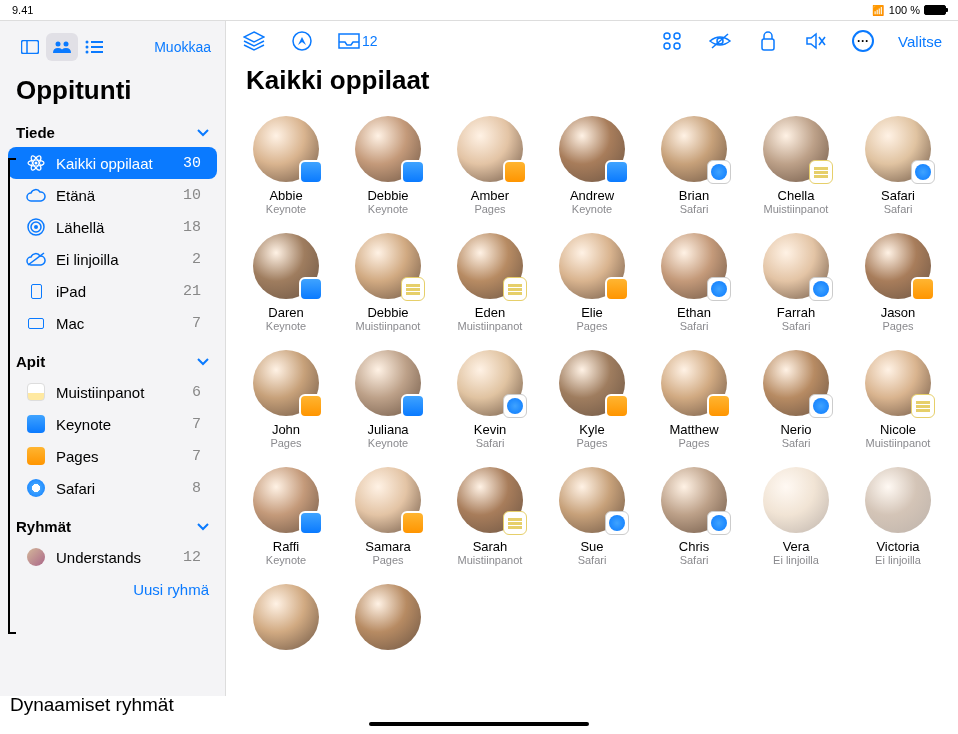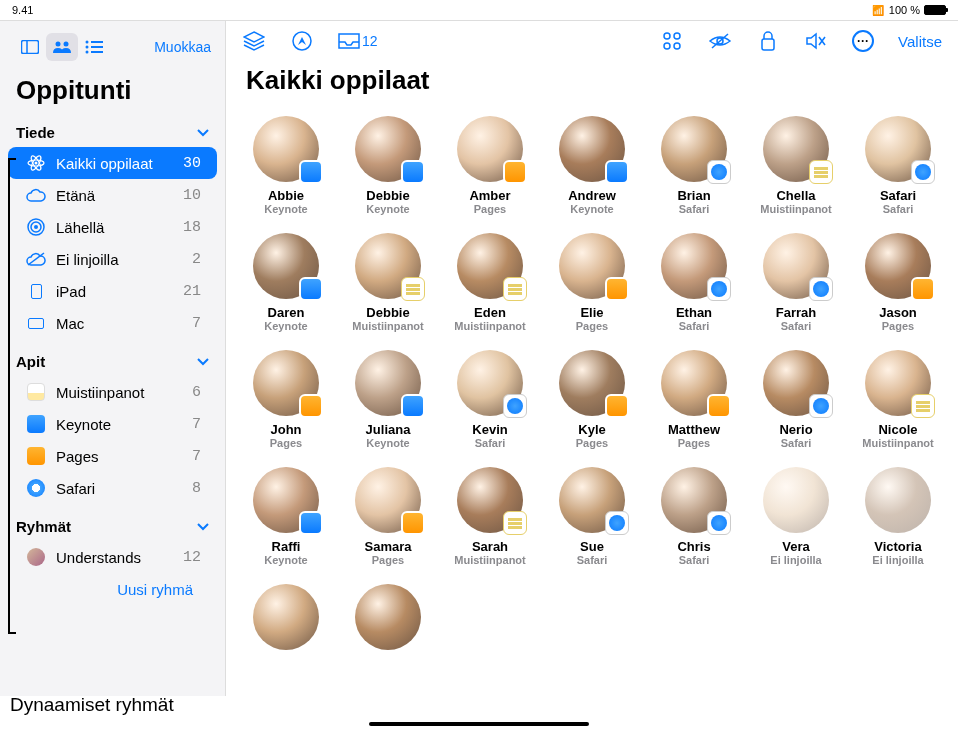--- a/index.html
+++ b/index.html
@@ -28,35 +28,35 @@
   .chevron { color: #0a7aff; }
   
   .sidebar-list { list-style: none; }
   .sidebar-item { display: flex; align-items: center; padding: 6px 16px 6px 18px; font-size: 15px; border-radius: 8px; margin: 0 8px; gap: 10px; }
   .sidebar-item.selected { background: #0a7aff; color: #fff; }
   .sidebar-item.selected .item-count { color: #fff; }
   .item-icon { width: 20px; height: 20px; flex-shrink: 0; display: flex; align-items: center; justify-content: center; }
   .item-label { flex: 1; }
   .item-count { color: #888; font-size: 15px; font-family: Liberation Mono, monospace; }
   
-  .new-group { text-align: right; padding: 8px 32px; color: #0a7aff; font-size: 15px; }
+  .new-group { text-align: right; padding: 8px 16px; color: #0a7aff; font-size: 15px; }
   
   
   .main { flex: 1; display: flex; flex-direction: column; background: #fff; }
   .toolbar { display: flex; justify-content: space-between; align-items: center; padding: 8px 16px; }
   .toolbar-left, .toolbar-right { display: flex; align-items: center; gap: 24px; }
   .toolbar-btn { color: #0a7aff; width: 24px; height: 24px; display: flex; align-items: center; justify-content: center; position: relative; }
   .toolbar-btn .count { font-size: 14px; margin-left: 2px; color: #0a7aff; }
   .toolbar-select { color: #0a7aff; font-size: 15px; }
   .more-btn { width: 22px; height: 22px; border: 2px solid #0a7aff; border-radius: 50%; display: flex; align-items: center; justify-content: center; font-size: 12px; font-weight: bold; }
   
   .main-title { font-size: 26px; font-weight: 700; padding: 4px 20px 12px 20px; }
   
   .students-grid { display: grid; grid-template-columns: repeat(7, 1fr); gap: 18px 10px; padding: 8px 14px; overflow: hidden; }
-  .student { display: flex; flex-direction: column; align-items: center; width: 92px; font-weight: bold; }
+  .student { display: flex; flex-direction: column; align-items: center; width: 92px; }
   .avatar-wrap { position: relative; width: 66px; height: 66px; }
   .avatar { width: 66px; height: 66px; border-radius: 50%; background: linear-gradient(135deg, #c9b29b, #8e7b6a); }
   .avatar.offline { opacity: 0.45; }
   .app-badge { position: absolute; bottom: -2px; right: -4px; width: 24px; height: 24px; border-radius: 6px; border: 2px solid #fff; display: flex; align-items: center; justify-content: center; font-size: 12px; }
   .badge-keynote { background: linear-gradient(180deg, #3fa3ff, #0a7aff); color:#fff; }
   .badge-pages { background: linear-gradient(180deg, #ffb531, #ff9500); color:#fff; }
   .badge-safari { background: #fff; border: 1px solid #ccc; }
   .badge-safari::before { content:""; width:16px; height:16px; border-radius:50%; background: radial-gradient(circle,#3fa3ff 0%, #0a7aff 100%); }
   .badge-notes { background: #fff; border: 1px solid #e6cf6a; }
   .badge-notes::before { content:""; width:14px; height:3px; background:#e6cf6a; box-shadow: 0 4px 0 #e6cf6a, 0 -4px 0 #e6cf6a; }

